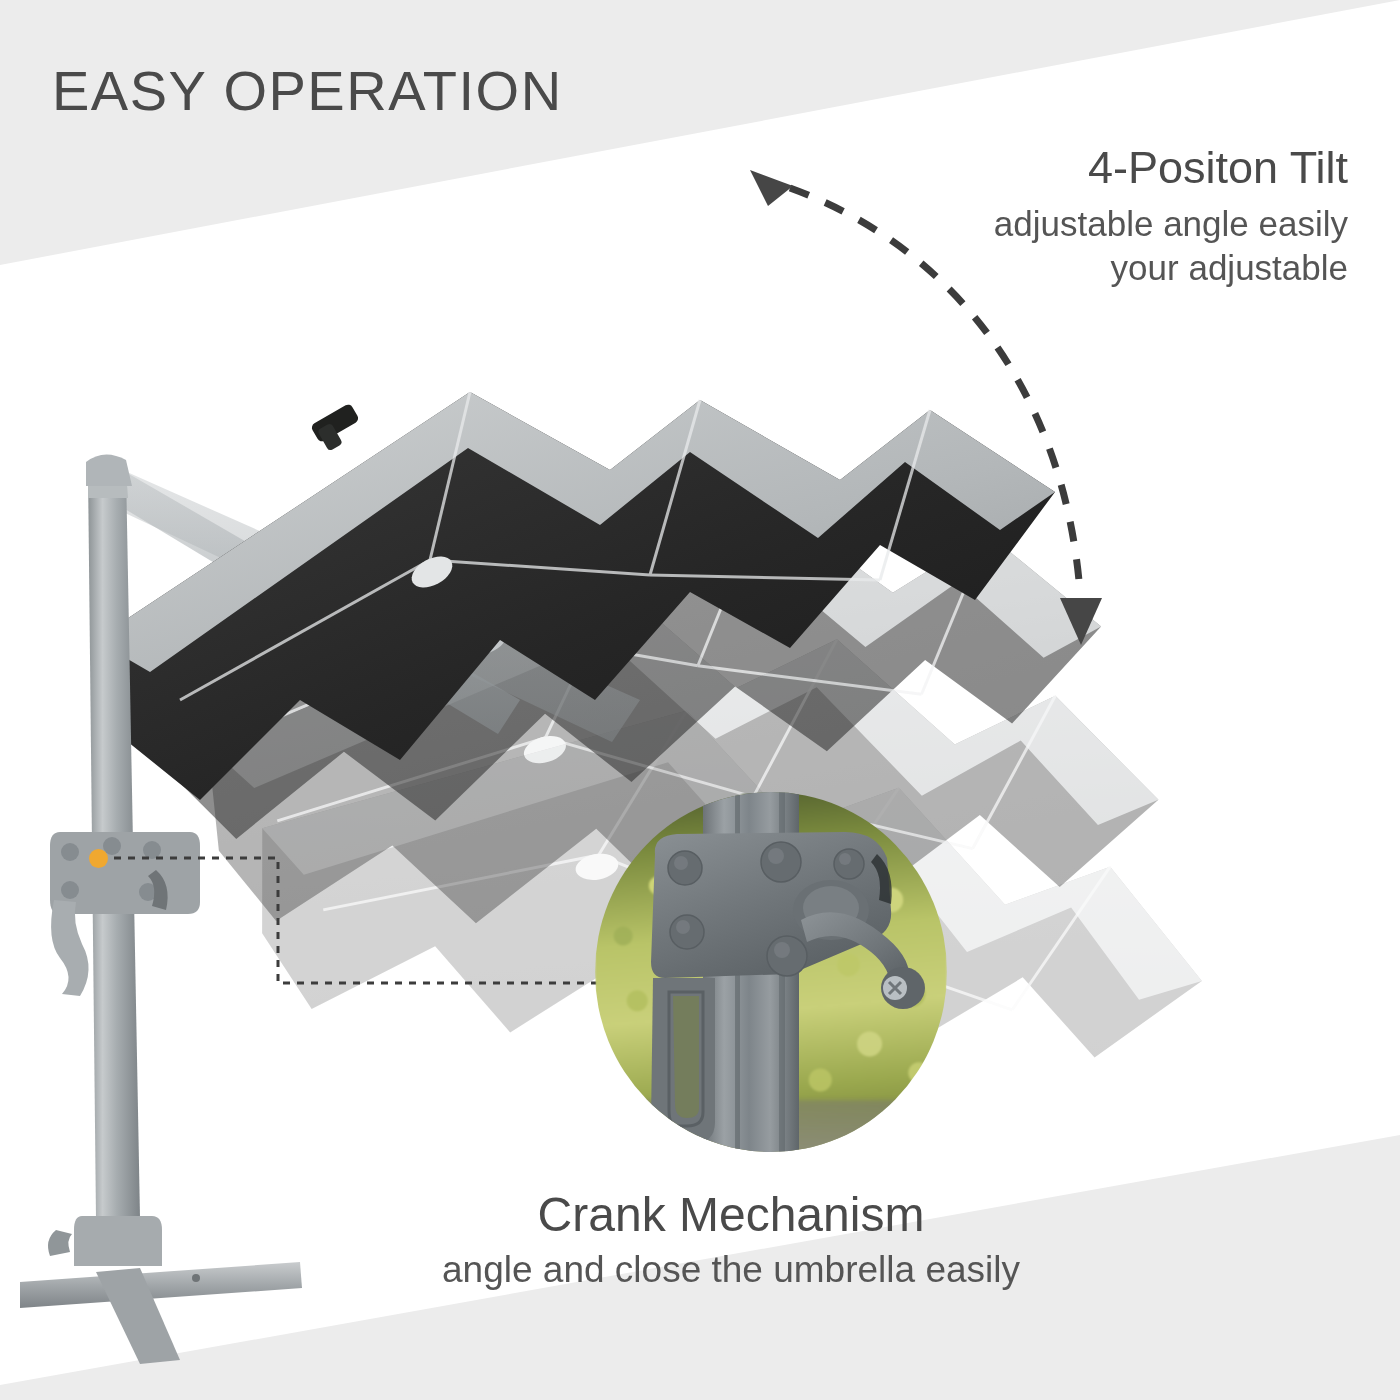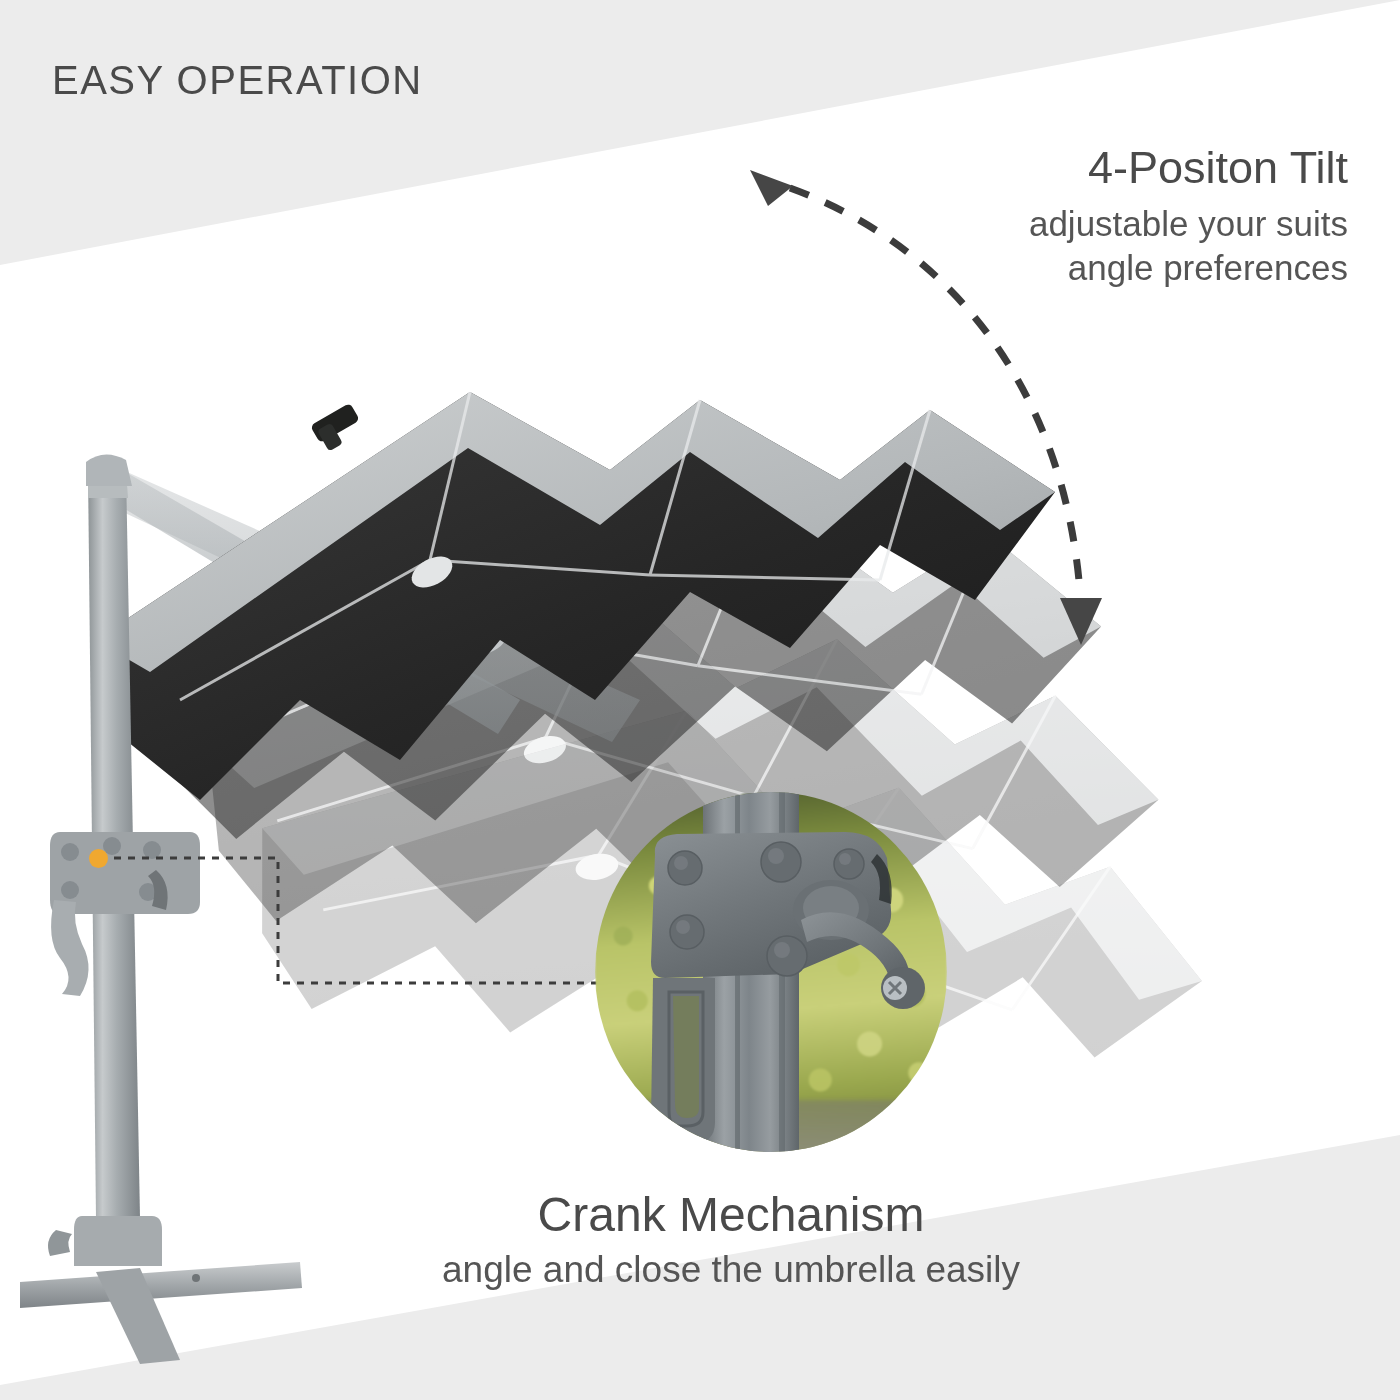--- a/index.html
+++ b/index.html
@@ -33,21 +33,21 @@
     top: 1100px;
     height: 300px;
     clip-path: polygon(0 285px, 100% 35px, 100% 100%, 0 100%);
   }
 
   
   #page-title {
     position: absolute;
     left: 52px;
     top: 58px;
-    font-size: 40px;
+    font-size: 56px;
     letter-spacing: 1.5px;
     color: #4a4a4a;
     font-weight: 400;
     white-space: nowrap;
   }
 
   
   #tilt-callout {
     position: absolute;
     right: 52px;
@@ -338,22 +338,22 @@
       <ellipse cx="300" cy="196" rx="12" ry="12" fill="#b9bfc3"></ellipse>
       <path d="M 294,190 L 306,202 M 306,190 L 294,202" stroke="#70767a" stroke-width="3"></path>
 
       <path d="M 282,62 Q 300,78 296,112 L 284,108 Q 288,82 276,70 Z" fill="#2b2f31" opacity=".8"></path>
     </svg>
   </div>
 
   <div id="tilt-callout">
     <div id="tilt-title">4-Positon Tilt</div>
     <div id="tilt-sub">
-      <div>adjustable your suits</div>
-      <div>angle preferences</div>
+      <div>adjustable angle easily</div>
+      <div>your adjustable</div>
     </div>
   </div>
 
   <div id="crank-callout">
     <div id="crank-title">Crank Mechanism</div>
     <div id="crank-sub">angle and close the umbrella easily</div>
   </div>
 
 </div>
 

